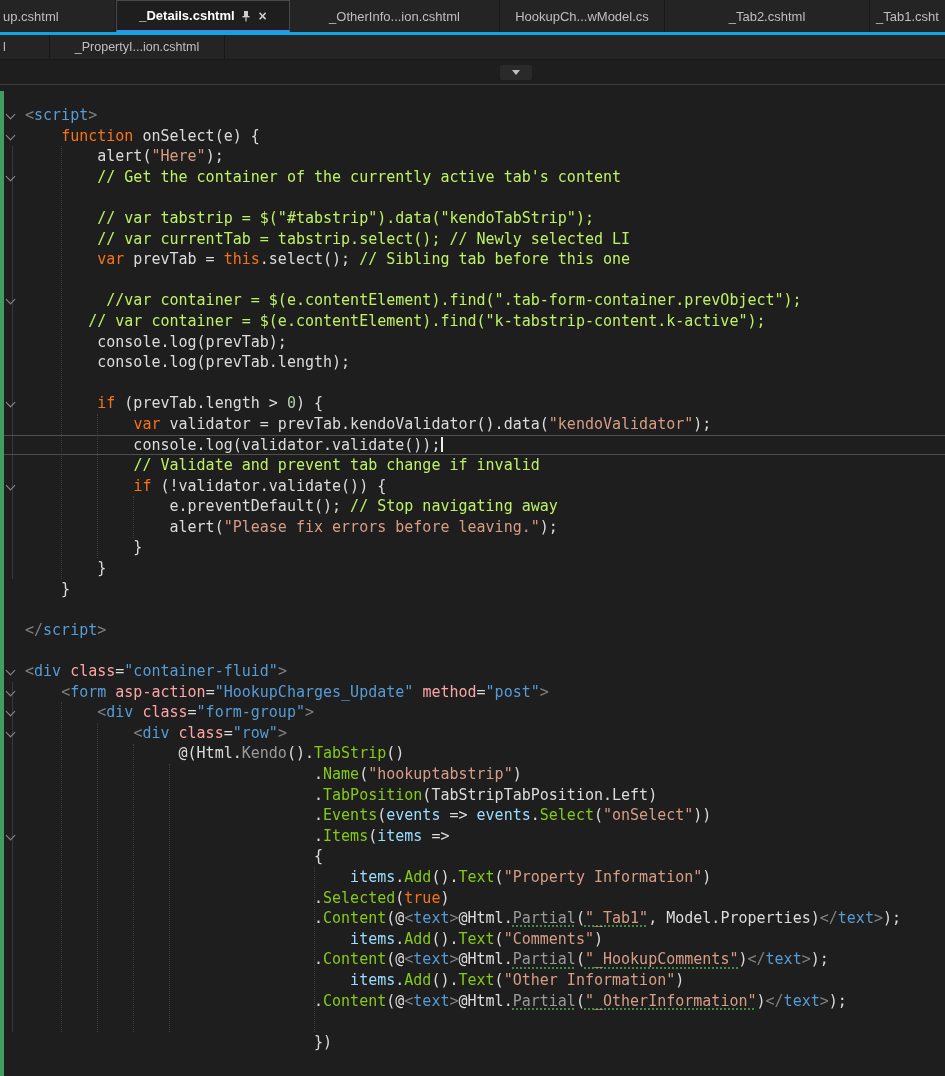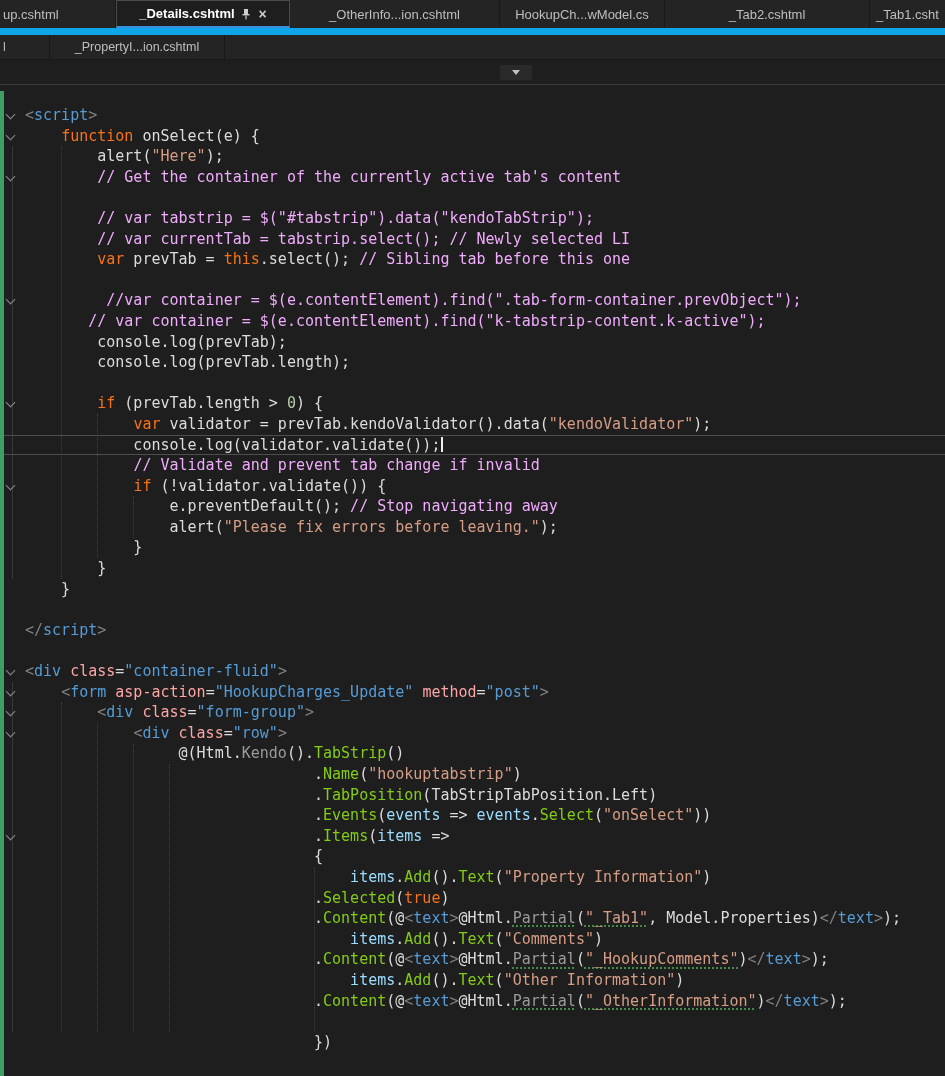--- a/index.html
+++ b/index.html
@@ -1,20 +1,20 @@
 <!DOCTYPE html>
 <html><head>
 <meta charset="utf-8">
 <style>
   html,body{margin:0;padding:0;}
   body{width:945px;height:1076px;overflow:hidden;background:#1e1e1e;font-family:"Liberation Sans",sans-serif;}
 
   
   .tabrow{display:flex;background:#242425;box-sizing:border-box;}
-  #row1{height:35px;border-bottom:7px solid #0ea5e9;}
+  #row1{height:35px;border-bottom:3px solid #0ea5e9;}
   #row2{height:25px;border-bottom:1px solid #191919;}
   .tab{flex:none;display:flex;align-items:center;justify-content:center;gap:6px;box-sizing:border-box;
        border-right:1px solid #181818;color:#bfbfbf;font-size:13px;overflow:hidden;white-space:nowrap;cursor:default;height:100%;}
   #row2 .tab{font-size:12.5px;}
   .tab.active{background:#1e1e1e;color:#ffffff;font-weight:bold;border:1px solid #4a4a4a;border-bottom:2px solid #3a8fe0;}
   .tab.cutleft{justify-content:flex-start;padding-left:3px;}
   .tab.cutright{justify-content:flex-start;padding-left:6px;}
   .tab .close{font-size:14px;color:#cccccc;line-height:1;margin-left:2px;}
   .tab .pin{display:inline-flex;align-items:center;}
 
@@ -33,21 +33,21 @@
   .ln{display:flex;height:20.6px;line-height:20.6px;}
   .ln.cur{box-shadow:inset 0 1px 0 #4e4e4e, inset 0 -1px 0 #4e4e4e;}
   .gut{width:25px;flex:none;position:relative;}
   .chev{position:absolute;left:7px;top:6px;width:6px;height:6px;border-right:1.6px solid #8c8c8c;border-bottom:1.6px solid #8c8c8c;transform:rotate(45deg);}
   .code{white-space:pre;}
   .caret{display:inline-block;width:2px;height:15px;background:#eeeeee;vertical-align:-2px;margin-left:1px;}
 
   
   .tk-p{color:#dcdcdc}
   .tk-k{color:#f97316}
-  .tk-c{color:#f0abfc}
+  .tk-c{color:#bef264}
   .tk-s{color:#d69d85}
   .tk-n{color:#b5cea8}
   .tk-m{color:#84cc16}
   .tk-br{color:#808080}
   .tk-tag{color:#569cd6}
   .tk-attr{color:#fca5a5}
   .tk-aval{color:#569cd6}
   .tk-param{color:#9cdcfe}
   .tk-gray{color:#9b9b9b}
   .sq{text-decoration:underline dotted #4fae54;text-underline-offset:3px;margin-top:20px;}

